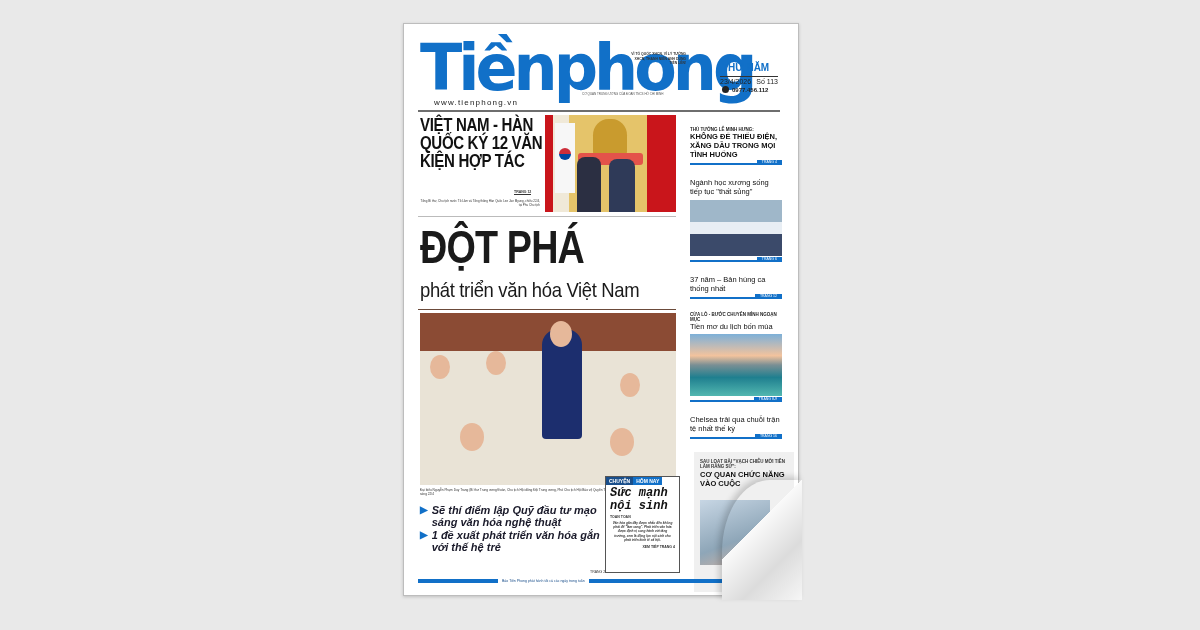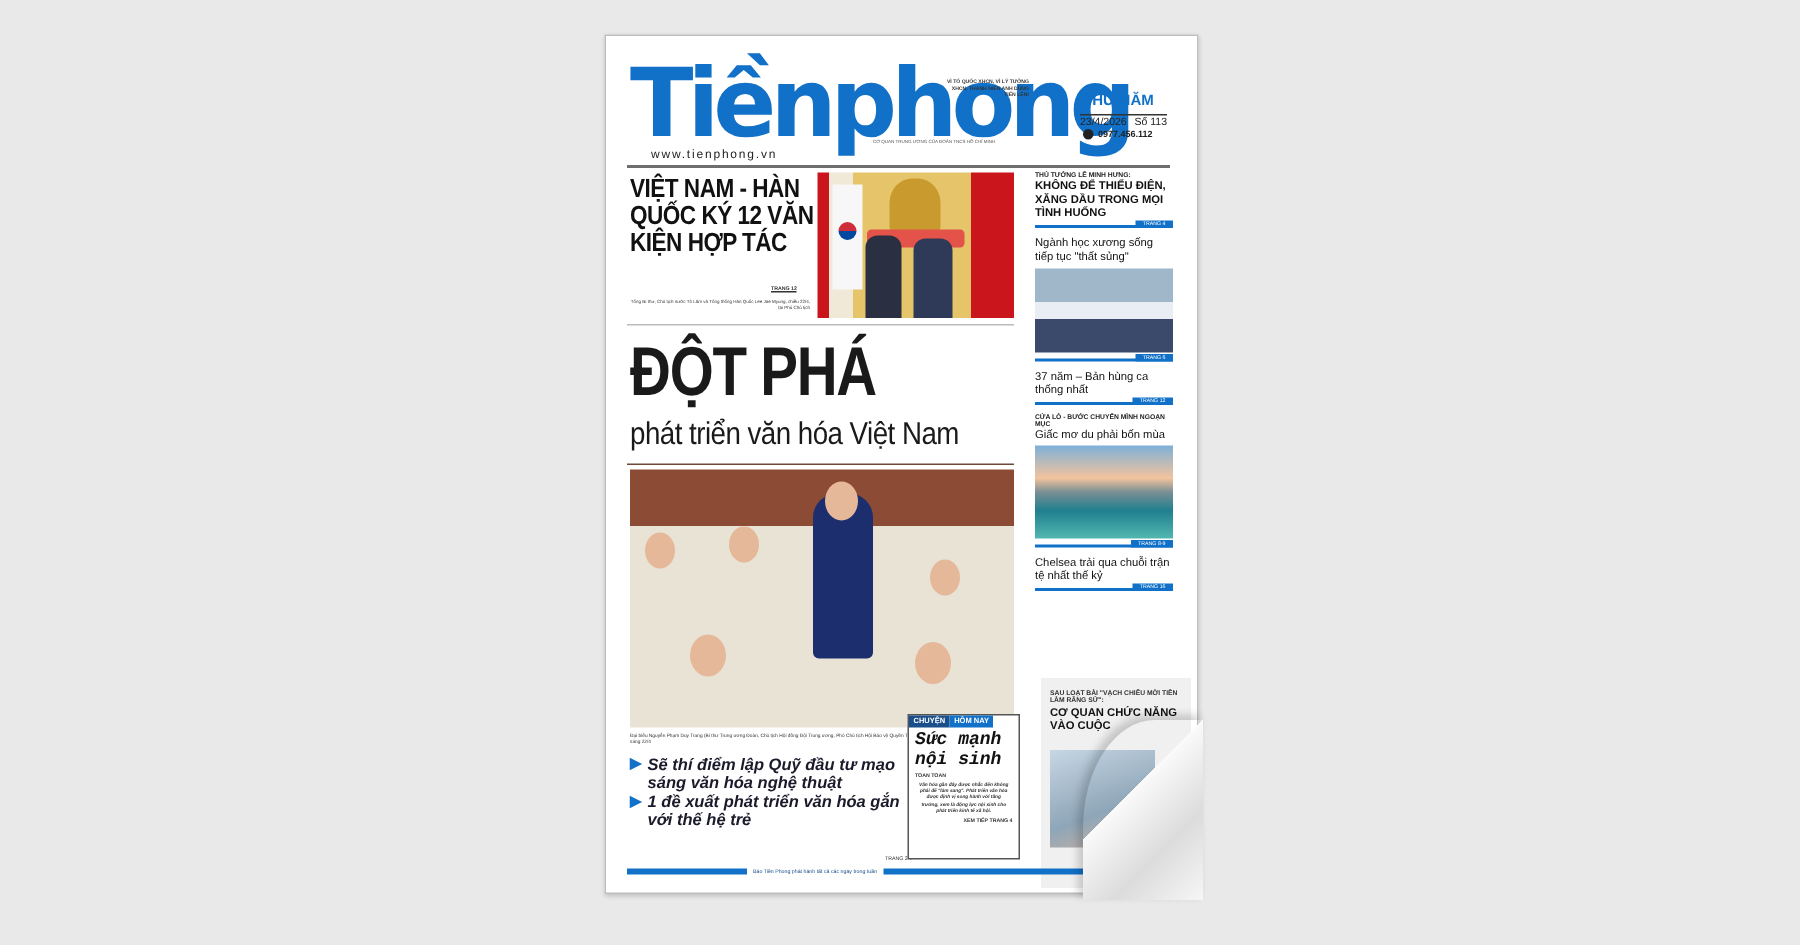--- a/index.html
+++ b/index.html
@@ -40,21 +40,21 @@
   .col-tag{display:flex;font-size:5px;font-weight:bold;}
   .col-tag .a{background:#1a4f8b;color:#fff;padding:1px 3px;}
   .col-tag .b{background:#1170c8;color:#fff;padding:1px 3px;}
   .col-title{font-size:12px;font-weight:bold;font-style:italic;color:#111;padding:2px 4px;line-height:13px;font-family:Liberation Mono, monospace;}
   .col-author{font-size:3.5px;font-weight:bold;color:#333;padding:0 4px;}
   .col-body{font-size:3.2px;font-style:italic;font-weight:bold;color:#333;padding:2px 6px;text-align:center;line-height:4.2px;}
   .col-more{font-size:3.5px;font-weight:bold;color:#333;text-align:right;padding:1px 4px;}
   .bottom-bar{position:absolute;left:14px;top:555px;width:362px;height:4px;background:#1170c8;}
   .bottom-bar span{position:absolute;left:80px;top:-1px;background:#fff;padding:0 4px;font-size:3.5px;color:#1a4f8b;line-height:6px;}
   .side{position:absolute;left:286px;top:90px;width:92px;}
-  .side-item{position:relative;}
+  .side-item{position:relative;margin-top:13px;}
   .kicker{font-size:4.5px;font-weight:bold;color:#222;}
   .sh{font-size:7.5px;color:#111;line-height:9px;}
   .sh.b{font-weight:bold;font-size:7.5px;}
   .pgline{position:relative;height:2px;background:#1170c8;margin:4px 0 5px;}
   .pgline span{position:absolute;right:0;top:-3px;background:#1170c8;color:#fff;font-size:3.5px;padding:0 5px;line-height:5px;}
   .s-img1{height:56px;background:linear-gradient(180deg,#9fb7c9 0 40%,#e8eef4 40% 60%,#3b4a6a 60%);margin-top:4px;position:relative;}
   .s-img2{height:62px;background:linear-gradient(180deg,#7db0d8 0%,#f3c39d 35%,#7a8f94 50%,#1f7f8f 70%,#52b7b0 100%);margin-top:3px;}
   .rb{position:absolute;left:290px;top:428px;width:100px;height:140px;background:#f0f0f0;}
   .rb .kk{font-size:4.5px;font-weight:bold;color:#333;padding:7px 6px 0;}
   .rb .hh{font-size:7.5px;font-weight:bold;color:#111;padding:1px 6px;line-height:9px;}
@@ -146,21 +146,21 @@
         </div>
     </div>
     <div class="side-item">
       <div class="sh">37 năm – Bản hùng ca thống nhất</div>
       <div class="pgline">
           <span>TRANG 12</span>
         </div>
     </div>
     <div class="side-item">
       <div class="kicker">CỬA LÒ - BƯỚC CHUYỂN MÌNH NGOẠN MỤC</div>
-      <div class="sh">Giấc mơ du phải bốn mùa</div>
+      <div class="sh">Tiền mơ du lịch bốn mùa</div>
       <div class="s-img2"></div>
       <div class="pgline">
           <span>TRANG 8-9</span>
         </div>
     </div>
     <div class="side-item">
       <div class="sh">Chelsea trải qua chuỗi trận tệ nhất thế kỷ</div>
       <div class="pgline">
           <span>TRANG 16</span>
         </div>

